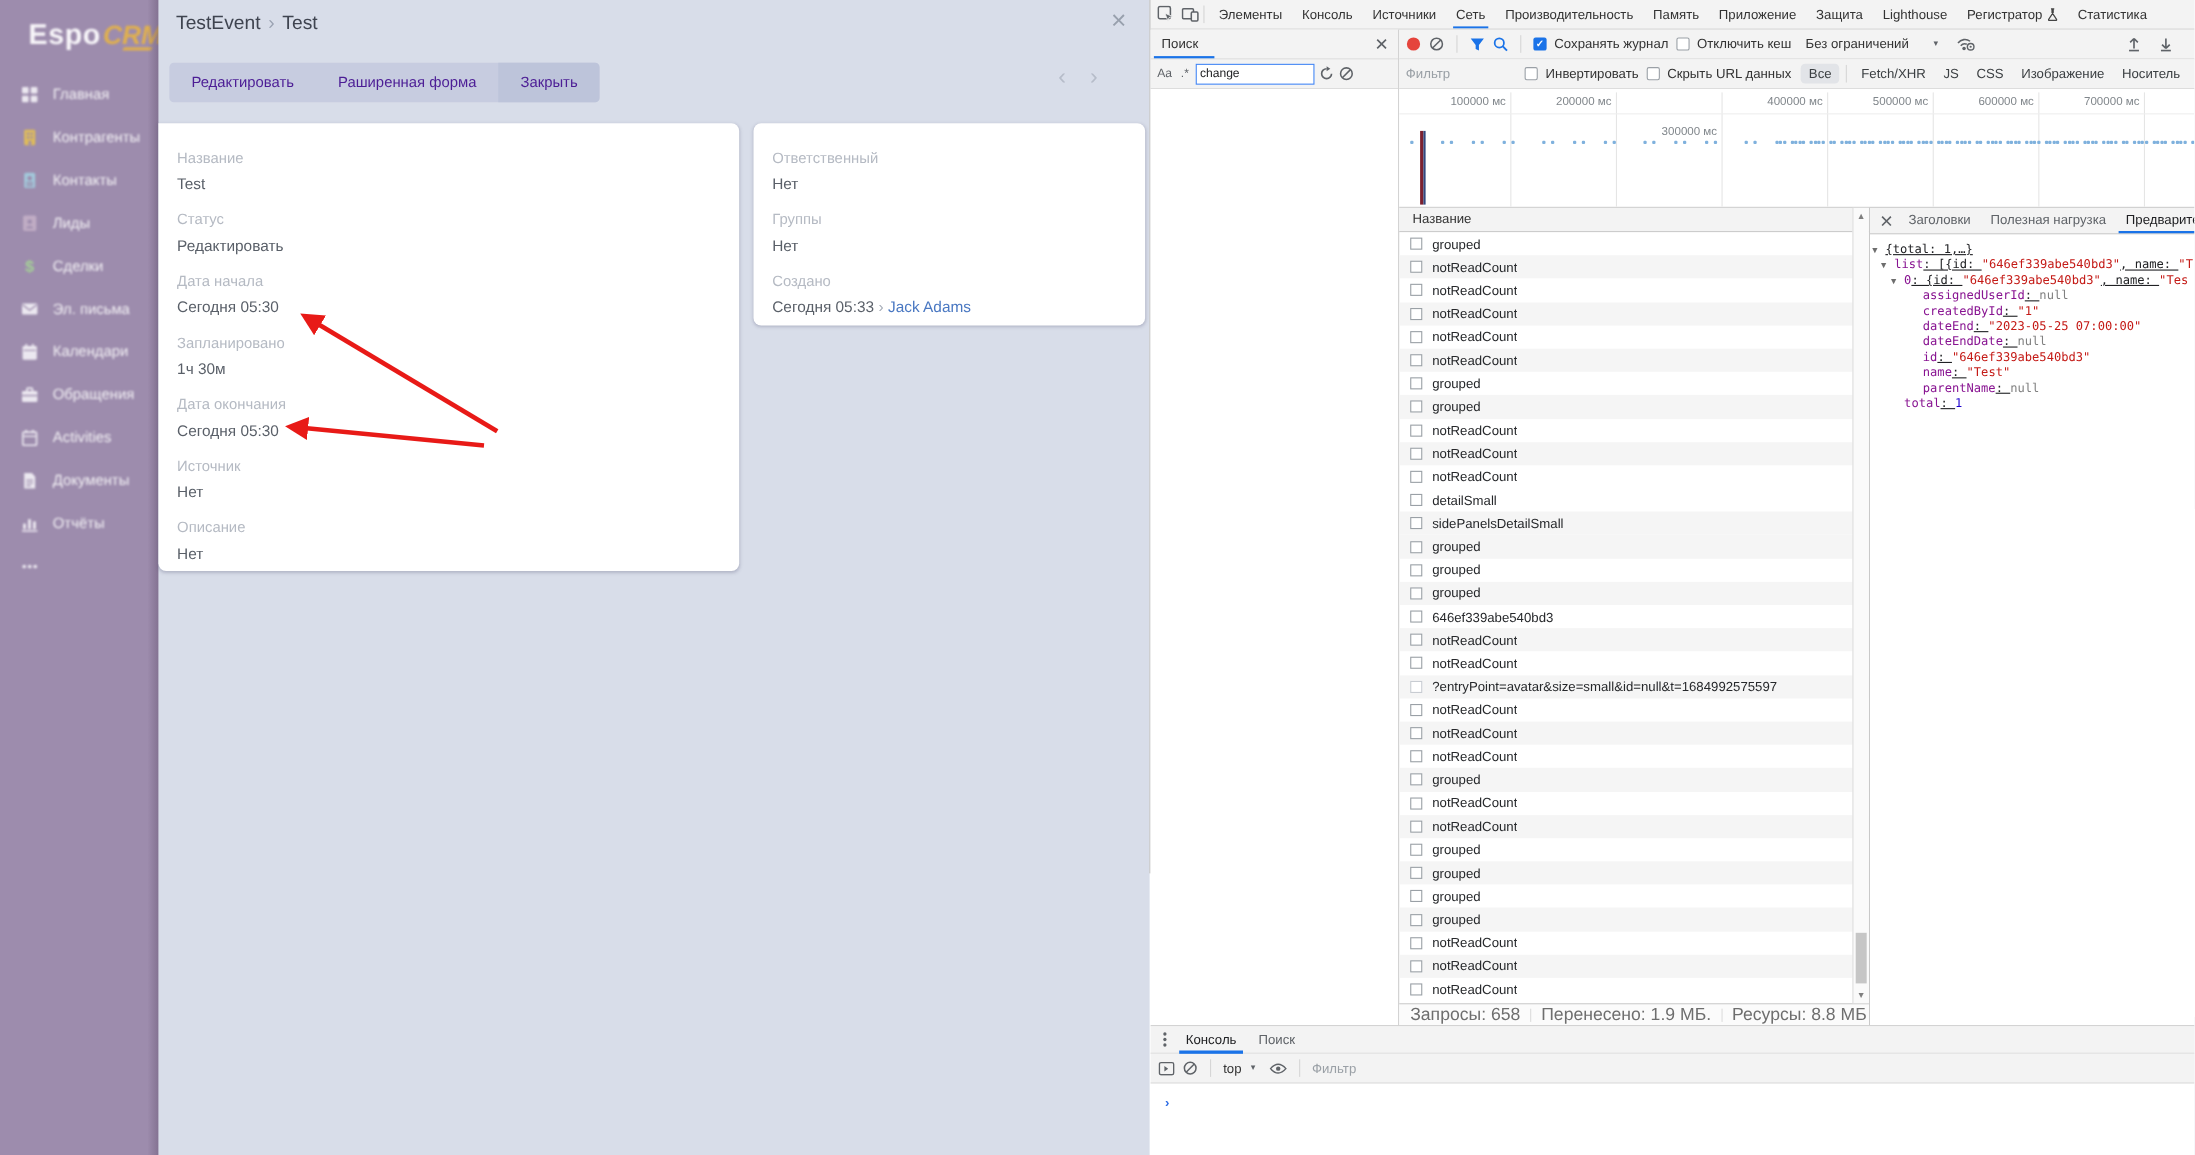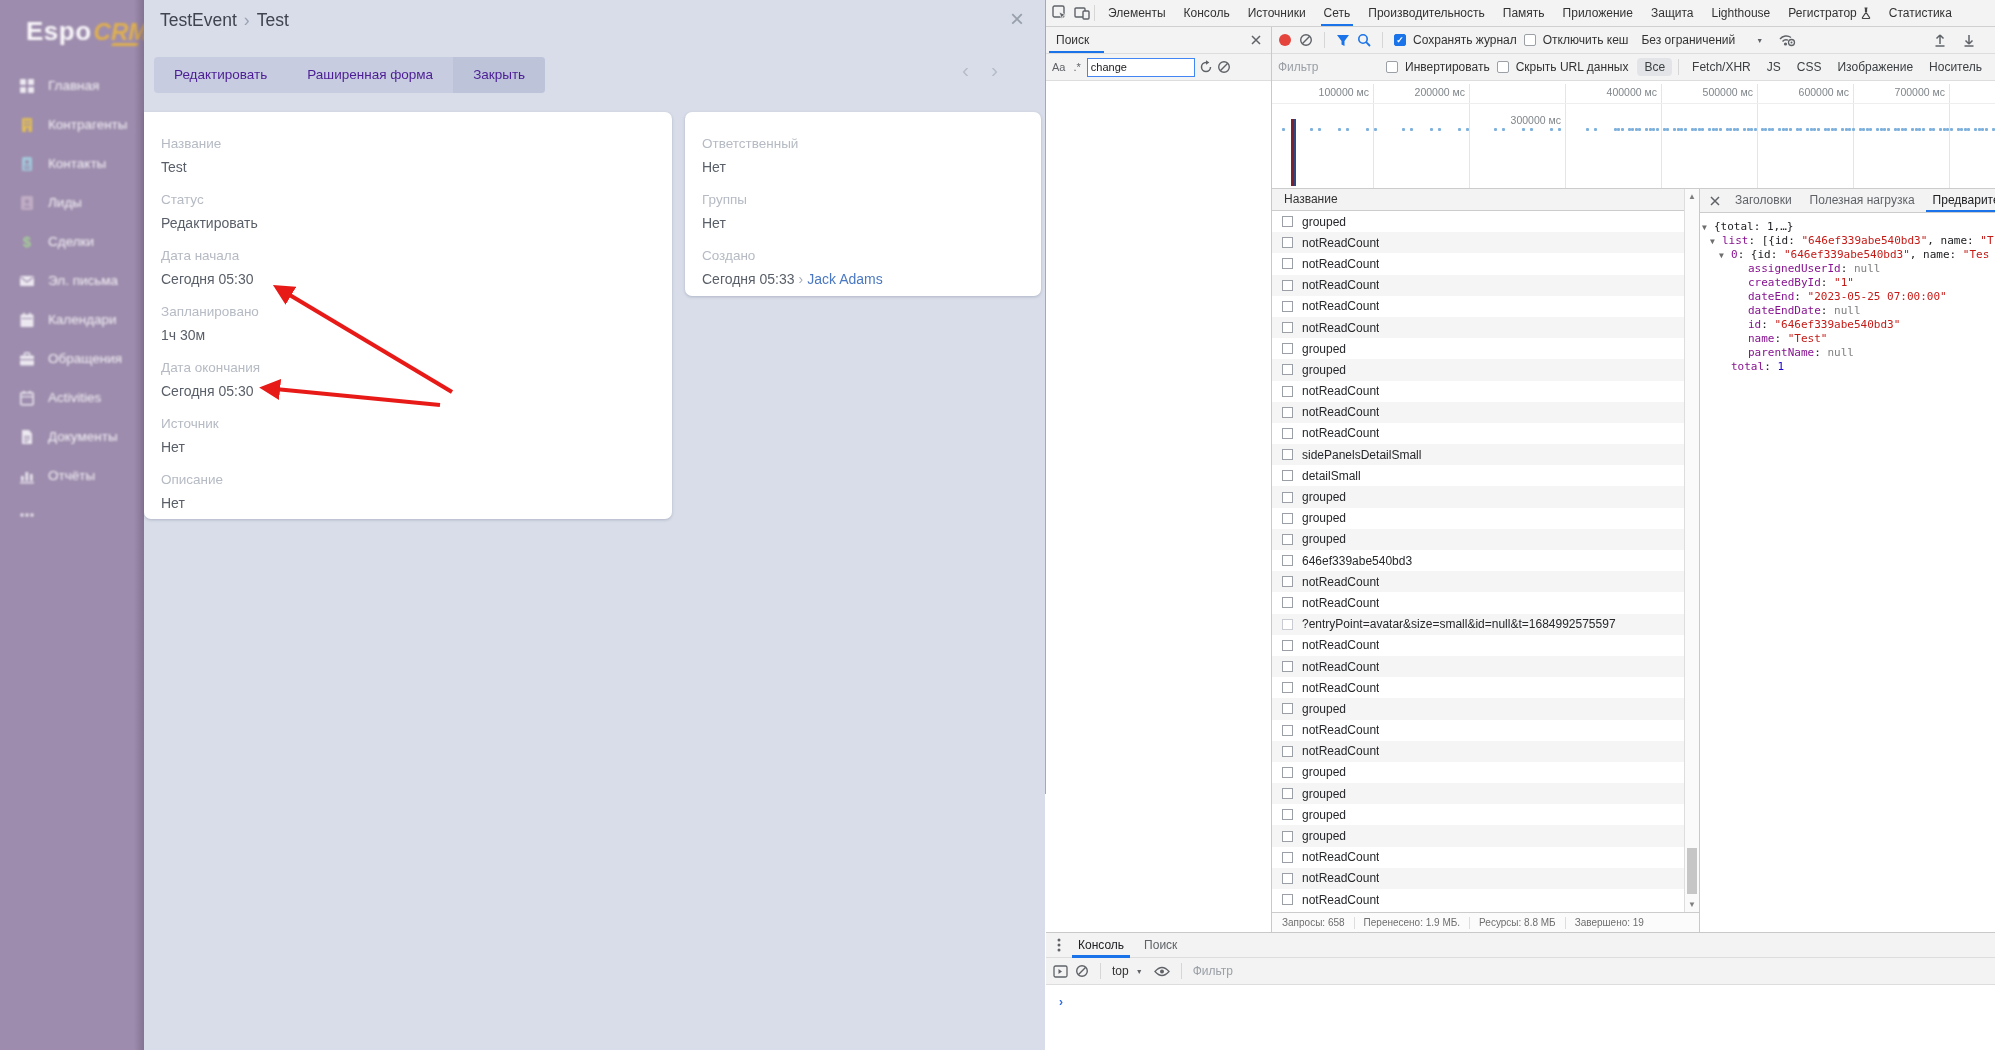--- a/index.html
+++ b/index.html
@@ -90,32 +90,32 @@
   .req-head { height:22px; flex:0 0 22px; background:#f3f3f3; border-bottom:1px solid #ccc; line-height:21px; padding-left:12px; color:#333; }
   .req-rows { flex:1; overflow:hidden; }
   .req-row { height:21.2px; display:flex; align-items:center; padding-left:10px; color:#26282b; cursor:pointer; }
   .req-row.alt { background:#f5f5f5; }
   .req-row .sq { width:11px; height:11px; border:1.2px solid #9aa0a6; background:#fff; margin-right:9px; flex:0 0 11px; }
   .req-row .sq.light { border-color:#c8ccd2; }
   .req-row .rname { overflow:hidden; text-overflow:clip; white-space:nowrap; }
   .req-scrollbar { position:absolute; right:0; top:0; bottom:20px; width:15px; border-left:1px solid #ddd; background:#fafafa; }
   .scr-arrow { position:absolute; left:0; width:14px; height:15px; text-align:center; font-size:8px; color:#7f7f7f; line-height:15px; cursor:pointer; }
   .scr-thumb { position:absolute; left:2px; right:2px; height:46px; background:#c6c6c6; cursor:pointer; }
-  .req-summary { height:20px; flex:0 0 20px; border-top:1px solid #ccc; background:#fbfbfb; display:flex; align-items:center; font-size:10px; color:#6e6e6e; padding-left:10px; white-space:nowrap; overflow:hidden; }
+  .req-summary { height:20px; flex:0 0 20px; border-top:1px solid #ccc; background:#fbfbfb; display:flex; align-items:center; font-size:16px; color:#6e6e6e; padding-left:10px; white-space:nowrap; overflow:hidden; }
   .req-summary .ssep { width:1px; height:12px; background:#ddd; margin:0 9px; flex:0 0 1px; }
 
   .preview-pane { flex:1; display:flex; flex-direction:column; min-width:0; background:#fff; }
   .pv-tabs { height:24px; flex:0 0 24px; background:#f3f3f3; border-bottom:1px solid #ccc; display:flex; align-items:center; padding-left:4px; overflow:hidden; white-space:nowrap; }
   .pv-tab { position:relative; padding:0 9px; line-height:23px; height:24px; color:#5f6368; cursor:pointer; flex:0 0 auto; }
   .pv-tab.active { color:#202124; }
   .pv-tab.active::after { content:""; position:absolute; left:2px; right:2px; bottom:0; height:2.5px; background:#1a73e8; }
   .pv-body { flex:1; padding-top:7px; font-family:"DejaVu Sans Mono", monospace; font-size:11px; overflow:hidden; }
   .jline { height:14px; line-height:14px; white-space:nowrap; overflow:hidden; }
   .jtri { display:inline-block; width:12px; font-size:8px; color:#6e6e6e; }
-  .jt-plain { color:#202124; }
+  .jt-plain { color:#202124;text-decoration:underline; }
   .jt-key { color:#881391; }
   .jt-str { color:#c41a16; }
   .jt-null { color:#808080; }
   .jt-num { color:#1c00cf; }
 
   .drawer { position:absolute; left:0; top:932px; right:0; bottom:0; border-top:1px solid #c9c9c9; background:#fff; }
   .dw-tabs { height:25px; background:#f3f3f3; border-bottom:1px solid #ddd; display:flex; align-items:center; padding-left:4px; }
   .dw-tab { position:relative; padding:0 10px; line-height:24px; height:25px; color:#5f6368; cursor:pointer; }
   .dw-tab.active { color:#202124; }
   .dw-tab.active::after { content:""; position:absolute; left:4px; right:4px; bottom:0; height:2.5px; background:#1a73e8; }
@@ -649,27 +649,27 @@
                   <span class="rname">notReadCount</span>
                 </div>
                 <div class="req-row alt">
                   <span class="sq"></span>
                   <span class="rname">notReadCount</span>
                 </div>
                 <div class="req-row">
                   <span class="sq"></span>
                   <span class="rname">notReadCount</span>
                 </div>
+                <div class="req-row">
+                  <span class="sq"></span>
+                  <span class="rname">detailSmall</span>
+                </div>
                 <div class="req-row alt">
                   <span class="sq"></span>
                   <span class="rname">sidePanelsDetailSmall</span>
-                </div>
-                <div class="req-row">
-                  <span class="sq"></span>
-                  <span class="rname">detailSmall</span>
                 </div>
                 <div class="req-row alt">
                   <span class="sq"></span>
                   <span class="rname">grouped</span>
                 </div>
                 <div class="req-row">
                   <span class="sq"></span>
                   <span class="rname">grouped</span>
                 </div>
                 <div class="req-row alt">

